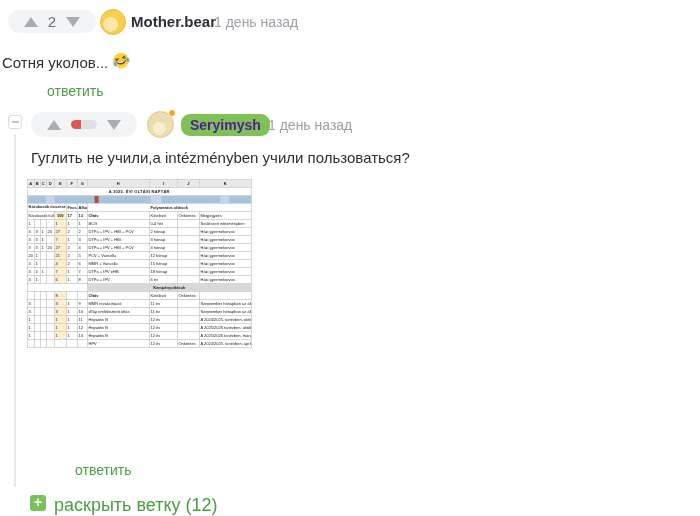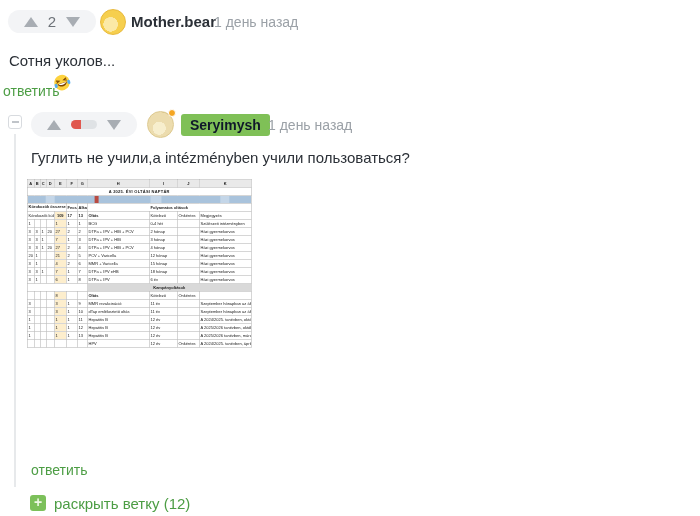--- a/index.html
+++ b/index.html
@@ -17,31 +17,31 @@
   .rating-num { font-size:15px; color:#6d7278; margin:0 10px; }
   .rating-capsule { width:26px; height:9px; border-radius:5px; margin:0 10px;
     background:linear-gradient(90deg,#e0584f 0 38%, #dfe2e5 38% 100%); }
 
   .avatar { border-radius:50%; overflow:hidden; cursor:pointer; }
   .av1 { width:26px; height:26px; background:radial-gradient(circle at 40% 60%, #fbe9a6 0 35%, #f6cf4e 36% 80%, #eab83a 81%); border:1px solid #e8b93a; }
   .av2 { width:27px; height:27px; background:radial-gradient(circle at 45% 65%, #f7eecd 0 30%, #ecdcae 31% 75%, #d9c488 76%); border:1px solid #ddc98f; }
   .av-dot { position:absolute; width:8px; height:8px; border-radius:50%; background:#f5a623; border:1.5px solid #fff; }
 
   .uname { font-size:15px; font-weight:bold; color:#2b3037; cursor:pointer; }
-  .uname-badge { font-size:14px; font-weight:bold; color:#0f172a; background:#7fc057; border-radius:3px; padding:3px 9px; cursor:pointer; }
+  .uname-badge { font-size:14px; font-weight:bold; color:#4c1d95; background:#7fc057; border-radius:9px; padding:3px 9px; cursor:pointer; }
   .time { font-size:14px; color:#9ba1a7; cursor:pointer; }
   .ctext { font-size:15px; color:#2b3037; display:flex; align-items:center; gap:5px; }
-  .reply { font-size:14px; color:#4c9d44; cursor:pointer; }
+  .reply { font-size:14px; color:#4c9d44; cursor:pointer;margin-left:44px; }
 
   .collapse-box { width:14px; height:14px; border:1px solid #d8dbdf; border-radius:3px; background:#fff; cursor:pointer; display:flex; align-items:center; justify-content:center; }
   .collapse-box::after { content:""; width:7px; height:1.5px; background:#c0c4c9; display:block; }
   .thread-line { width:1.5px; background:#e7e9eb; }
 
   .expand-plus { width:16px; height:16px; background:#7cc05a; border-radius:3px; color:#eef8e6; font-weight:bold; font-size:14px; line-height:15px; text-align:center; cursor:pointer; }
-  .expand-label { font-size:15px; color:#4c9d44; cursor:pointer; }
+  .expand-label { font-size:18px; color:#4c9d44; cursor:pointer; }
 
   
   .sheet-wrap { position:absolute; left:27px; top:179px; width:222px; height:278px; cursor:pointer; }
   .sheet-scale { transform:scale(0.5); transform-origin:0 0; }
   table.sheet { width:448px; border-collapse:collapse; table-layout:fixed; background:#fff; }
   table.sheet td { border:1px solid #adadad; overflow:hidden; white-space:nowrap; padding:0 2px; height:16px; font-size:8px; color:#222; vertical-align:middle; }
   td.lt { background:#e9e9e9; text-align:center; font-size:9px; color:#555; height:12px; font-weight:bold; }
   td.title { font-size:19px; font-weight:bold; text-align:center; height:24px; color:#111; letter-spacing:.5px; }
   td.linkrow { height:10px; padding:0; background:
       linear-gradient(90deg,#a9c3dc 0 8%, #c4d6e8 8% 12%, #a9c3dc 12% 30%, #b94a41 30% 31.5%, #a9c3dc 31.5% 55%, #c4d6e8 55% 60%, #a9c3dc 60% 86%, #c4d6e8 86% 90%, #a9c3dc 90% 100%); }
@@ -67,21 +67,21 @@
   <div>
     <div class="abs pill" style="left:8px; top:10px; width:88px; height:23px;">
       <span class="tri-up"></span>
       <span class="rating-num">2</span>
       <span class="tri-down"></span>
     </div>
     <div class="abs avatar av1" style="left:100px; top:9px;"></div>
     <span class="abs uname" style="left:131px; top:13px;">Mother.bear</span>
     <span class="abs time" style="left:214px; top:14px;">1 день назад</span>
 
-    <div class="abs ctext" style="left:9px; top:52px;flex-direction:column;">
+    <div class="abs ctext" style="left:2px; top:52px;">
       <span>Сотня уколов...</span>
       <span style="display:inline-block; transform:rotate(-18deg);" aria-label="🤣">
         <svg width="17" height="17" viewBox="0 0 24 24">
           <circle cx="12" cy="12" r="11" fill="#fdd23e"></circle>
           <path d="M5.2 12.5c1.6 6.5 12 6.5 13.6 0z" fill="#7d4400"></path>
           <path d="M6.5 13h11c-1 1.6-3 2.2-5.5 2.2S7.5 14.6 6.5 13z" fill="#ffffff"></path>
           <path d="M5 7.5l3.5 1.5L5 10.5M19 7.5l-3.5 1.5 3.5 1.5" stroke="#7d4400" stroke-width="1.6" fill="none" stroke-linecap="round"></path>
           <ellipse cx="2.6" cy="14" rx="2.2" ry="3" fill="#55aef0"></ellipse>
           <ellipse cx="21.4" cy="14" rx="2.2" ry="3" fill="#55aef0"></ellipse>
         </svg>

